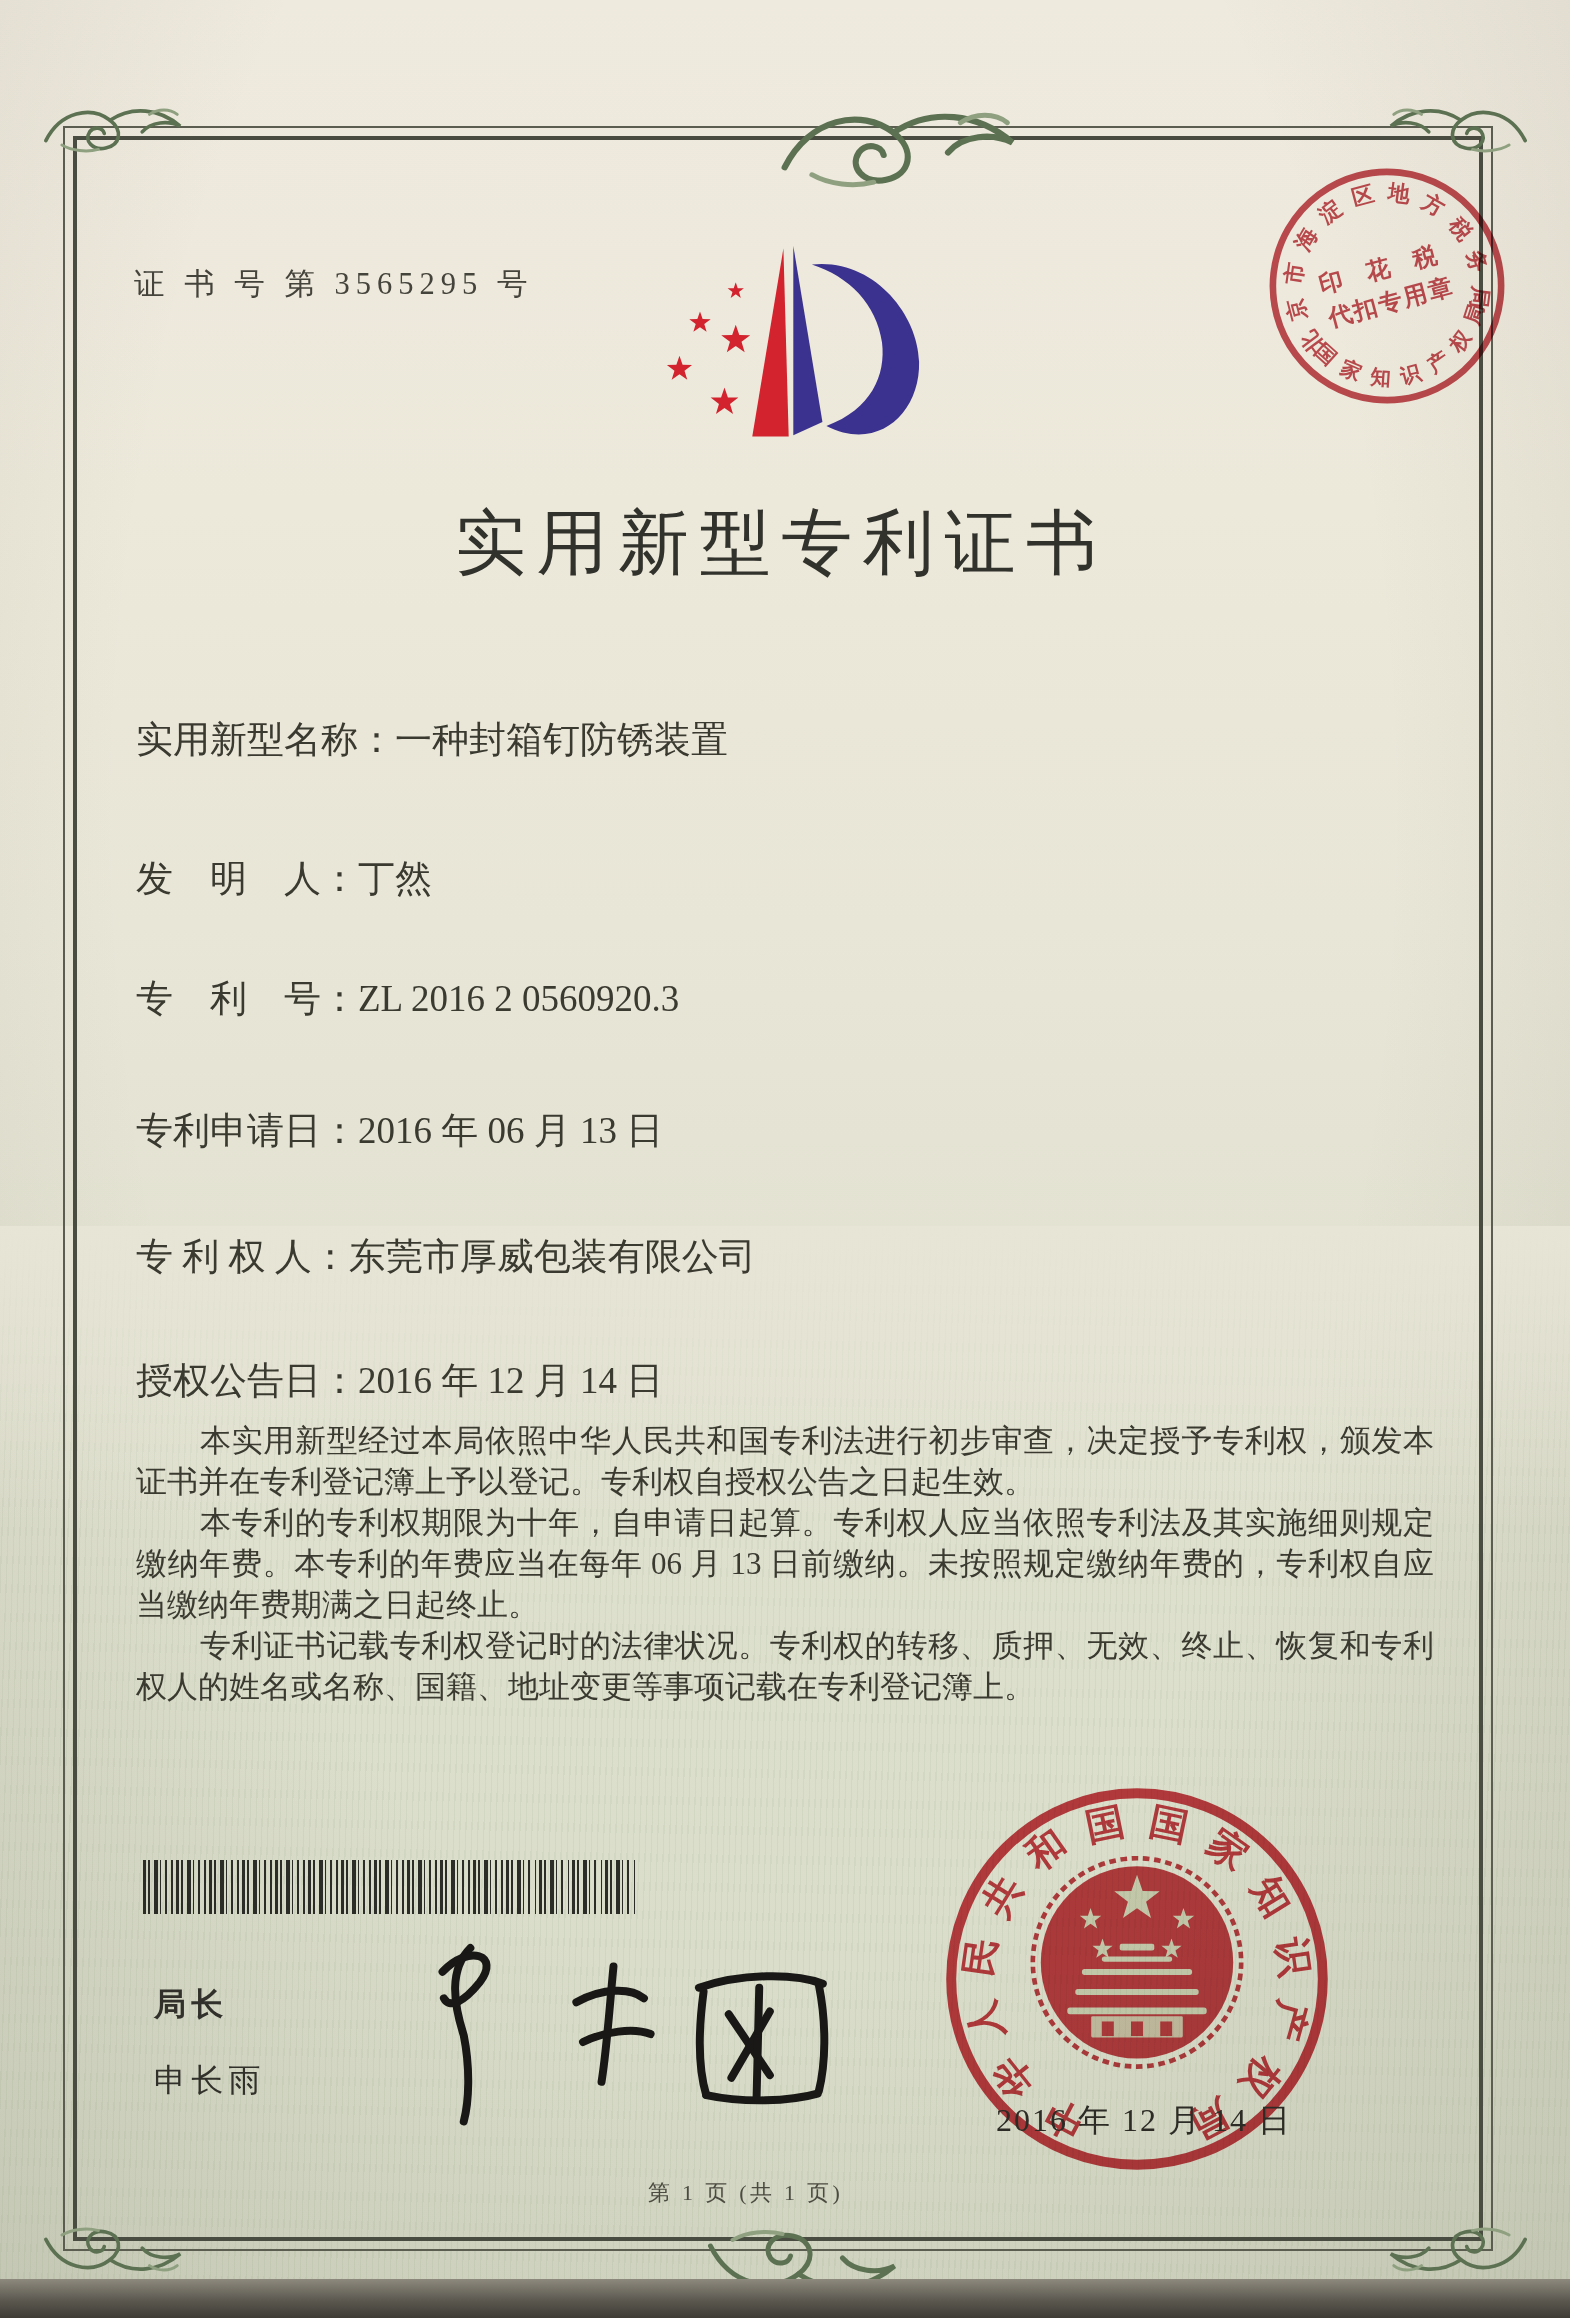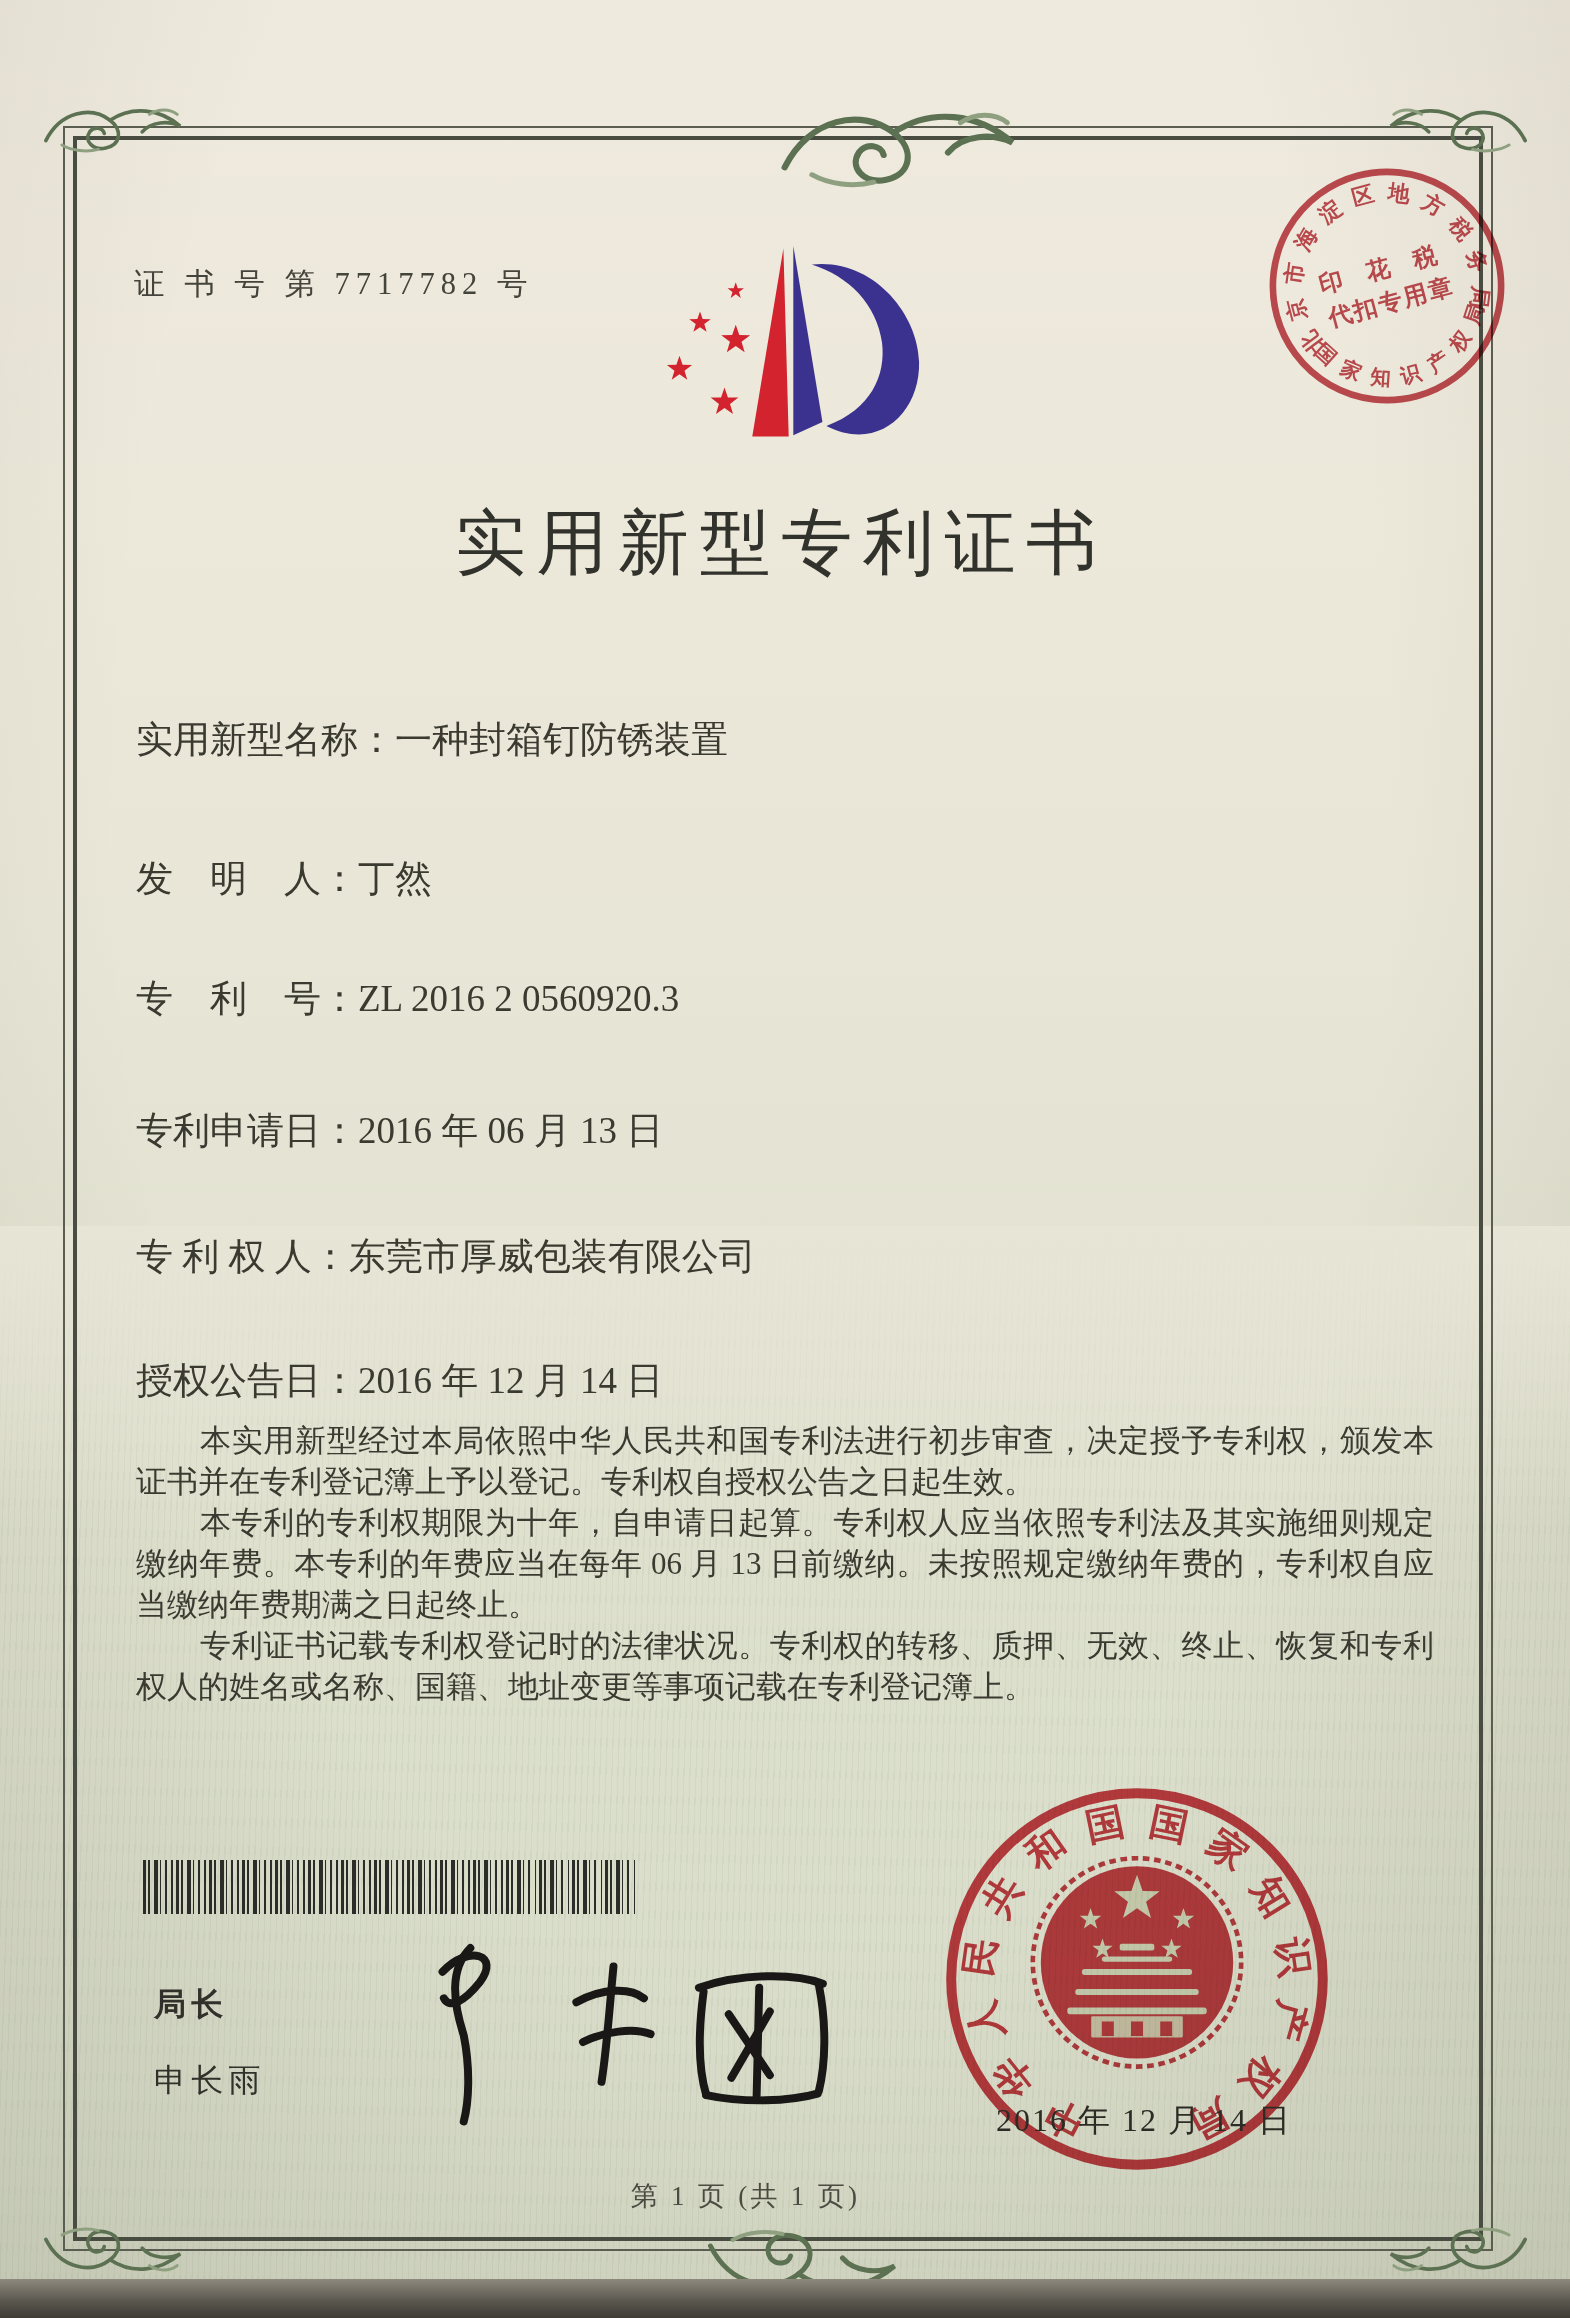--- a/index.html
+++ b/index.html
@@ -39,21 +39,21 @@
           #1d1d1b 16.6px 18px, rgba(0,0,0,0) 18px 22px,
           #1d1d1b 22px 24px, rgba(0,0,0,0) 24px 28.5px,
           #1d1d1b 28.5px 30px, rgba(0,0,0,0) 30px 33px);}
   .director-label{position:absolute;left:154px;top:1983px;z-index:3;font-size:32px;color:#31302a;letter-spacing:5.3px;font-weight:bold;}
   .director-name{position:absolute;left:154px;top:2059px;z-index:3;font-size:32px;color:#31302a;letter-spacing:5.3px;}
   .signature{position:absolute;left:371px;top:1908px;width:477px;height:219px;z-index:5;}
   .seal{position:absolute;left:928px;top:1770px;width:418px;height:418px;z-index:4;
         mix-blend-mode:multiply;opacity:.92;}
   .seal-date{position:absolute;left:996px;top:2099px;z-index:5;font-size:32px;color:#2c2b25;letter-spacing:2px;white-space:nowrap;}
   .page-info{position:absolute;left:63px;top:2178px;width:1365px;z-index:3;text-align:center;
-        font-size:27px;color:#4c4b41;letter-spacing:3.3px;}
+        font-size:22px;color:#4c4b41;letter-spacing:3.3px;}
 </style>
 </head>
 <body>
 
 <div class="page">
 
   <div class="vignette"></div>
   <div class="guilloche"></div>
   <div class="photo-edge"></div>
 
@@ -88,21 +88,21 @@
   <svg class="flourish" style="left:40px;top:2221px;transform:scaleY(-1)" width="146" height="60" viewBox="0 0 200 80">
       <use href="#flourish"></use>
     </svg>
   <svg class="flourish" style="left:1385px;top:2221px;transform:scale(-1,-1)" width="146" height="60" viewBox="0 0 200 80">
       <use href="#flourish"></use>
     </svg>
   <svg class="flourish" style="left:650px;top:2222px;transform:scaleY(-1)" width="305" height="80" viewBox="0 0 200 80">
       <use href="#flourish"></use>
     </svg>
 
-  <div class="cert-number">证 书 号 第 7717782 号</div>
+  <div class="cert-number">证 书 号 第 3565295 号</div>
 
   <svg class="logo" viewBox="0 0 420 390">
     <use href="#star" x="112" y="95" width="26" height="26" fill="#d2232e"></use>
     <use href="#star" x="54" y="139" width="34" height="34" fill="#d2232e"></use>
     <use href="#star" x="102" y="159" width="46" height="46" fill="#d2232e"></use>
     <use href="#star" x="20" y="206" width="40" height="40" fill="#d2232e"></use>
     <use href="#star" x="86" y="254" width="44" height="44" fill="#d2232e"></use>
     <path d="M197,44 L150,328 L205,328 Z" fill="#d2232e"></path>
     <path d="M212,40 L212,326 L256,306 Z" fill="#3b3290"></path>
     <path d="M240,68 C330,58 400,140 402,215 C404,292 340,352 262,312 C330,287 352,235 346,186 C338,128 296,86 240,68 Z" fill="#3b3290"></path>

